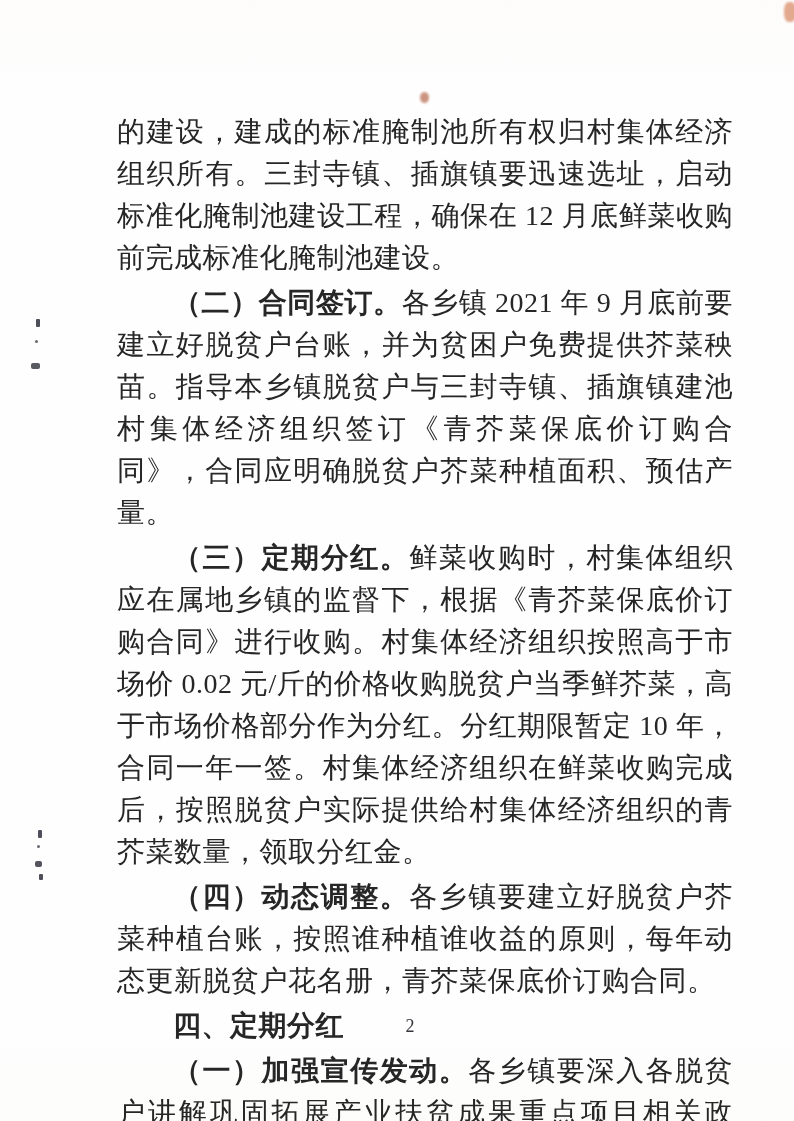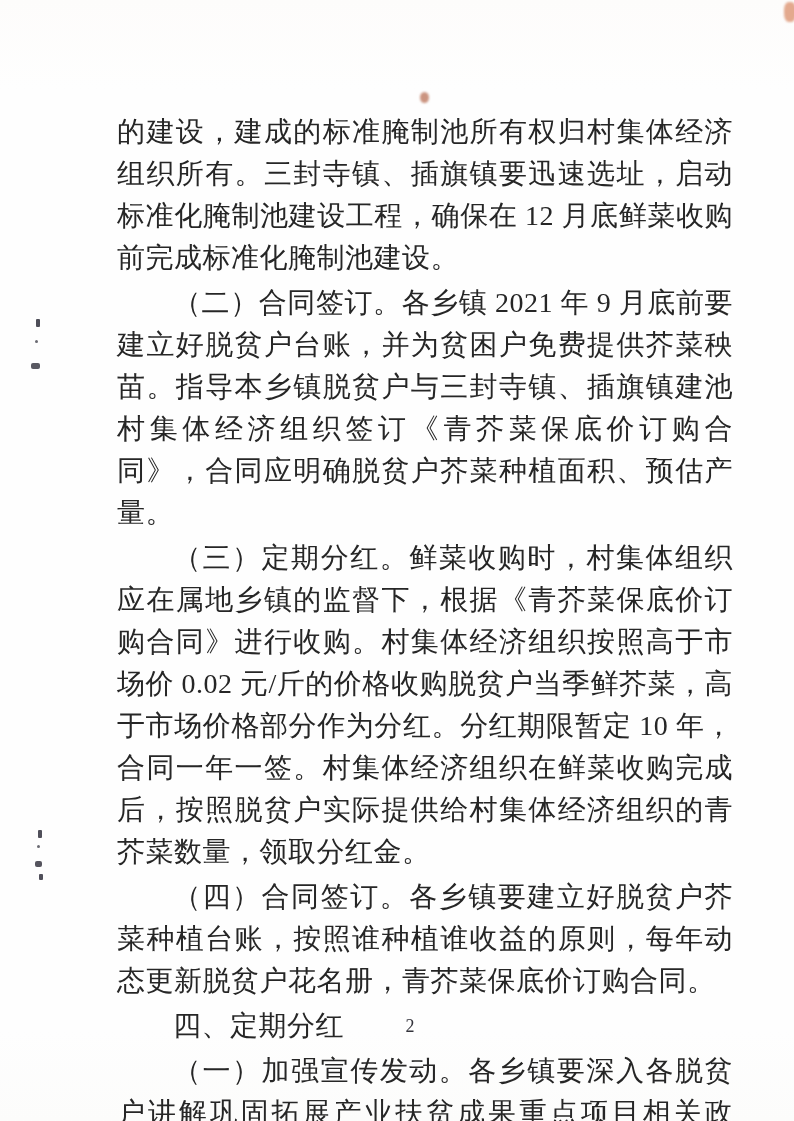--- a/index.html
+++ b/index.html
@@ -26,21 +26,21 @@
     line-height: 42px;
     text-align: justify;
     letter-spacing: 0.5px;
   }
   .para {
     margin: 0 8px 3px 0;
     text-rendering: optimizeLegibility;
   }
   .para.indent { text-indent: 2em; }
   .para .lead {
-    font-weight: 400;
+    font-weight: 700;
     font-family: "Liberation Sans", "DejaVu Sans", sans-serif;
   }
   .para.heading {
     font-weight: 700;
     font-family: "Liberation Sans", "DejaVu Sans", sans-serif;
   }
   .page-number {
     position: absolute;
     top: 1016px;
     left: 0;
@@ -58,21 +58,21 @@
 </style>
 </head>
 <body>
 
 <div class="page">
 
   <div class="content" id="paragraphs" style="color: rgb(38, 38, 38);">
       <p class="para"><span>的建设，建成的标准腌制池所有权归村集体经济组织所有。三封寺镇、插旗镇要迅速选址，启动标准化腌制池建设工程，确保在 12 月底鲜菜收购前完成标准化腌制池建设。</span></p>
       <p class="para indent"><span class="lead">（二）合同签订。</span><span>各乡镇 2021 年 9 月底前要建立好脱贫户台账，并为贫困户免费提供芥菜秧苗。指导本乡镇脱贫户与三封寺镇、插旗镇建池村集体经济组织签订《青芥菜保底价订购合同》，合同应明确脱贫户芥菜种植面积、预估产量。</span></p>
       <p class="para indent"><span class="lead">（三）定期分红。</span><span>鲜菜收购时，村集体组织应在属地乡镇的监督下，根据《青芥菜保底价订购合同》进行收购。村集体经济组织按照高于市场价 0.02 元/斤的价格收购脱贫户当季鲜芥菜，高于市场价格部分作为分红。分红期限暂定 10 年，合同一年一签。村集体经济组织在鲜菜收购完成后，按照脱贫户实际提供给村集体经济组织的青芥菜数量，领取分红金。</span></p>
-      <p class="para indent"><span class="lead">（四）合同签订。</span><span>各乡镇要建立好脱贫户芥菜种植台账，按照谁种植谁收益的原则，每年动态更新脱贫户花名册，青芥菜保底价订购合同。</span></p>
+      <p class="para indent"><span class="lead">（四）动态调整。</span><span>各乡镇要建立好脱贫户芥菜种植台账，按照谁种植谁收益的原则，每年动态更新脱贫户花名册，青芥菜保底价订购合同。</span></p>
       <p class="para indent heading"><span class="lead">四、定期分红</span><span></span></p>
       <p class="para indent"><span class="lead">（一）加强宣传发动。</span><span>各乡镇要深入各脱贫户讲解巩固拓展产业扶贫成果重点项目相关政策，鼓励脱贫户积极参与实施。积极对接指导脱贫户开展芥菜生产种植，促进特色农产品基地打造和标准化基地建设。</span></p>
     </div>
 
   <div class="page-number">
     <span>2</span>
   </div>
 
   <div id="artifacts">
       <div class="artifact" style="left: 420px; top: 92px; width: 9px; height: 11px; background: rgb(203, 148, 128); border-radius: 50%; filter: blur(1px);"></div>

